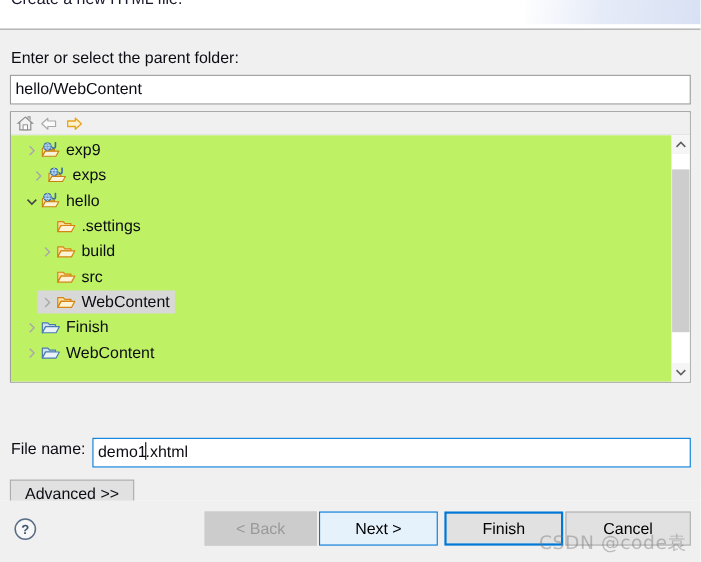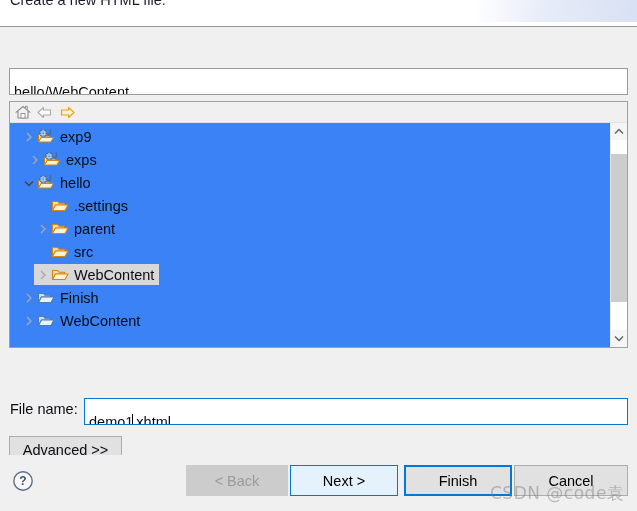--- a/index.html
+++ b/index.html
@@ -50,21 +50,21 @@
   }
   #parent-folder-label { left: 10px; top: 17px; }
 
   .text-input {
     position: absolute;
     background: #ffffff;
     border: 1px solid #9a9a9a;
     font-family: "Liberation Sans", sans-serif;
     font-size: 14.5px;
     color: #0c0c14;
-    padding: 11px 4px;
+    padding: 0 4px;
     line-height: 25px;
     outline: none;
     white-space: nowrap;
     overflow: hidden;
   }
   #parent-folder-input {
     left: 9px; top: 40px; width: 619px; height: 27px;
   }
 
   
@@ -84,21 +84,21 @@
     width: 18px; height: 17px;
     cursor: default;
   }
   #tb-home  { left: 4px; }
   #tb-back  { left: 26px; }
   #tb-fwd   { left: 48px; }
 
   .tree-scroll {
     position: absolute; left: 0; top: 21px; right: 17px; bottom: 0;
     overflow: hidden;
-    background: #3b82f6;
+    background: #bef264;
   }
   .tree-rows { position: relative; padding-top: 2px; }
 
   .tree-row {
     position: relative;
     height: 23px;
     display: flex;
     align-items: center;
     white-space: nowrap;
   }
@@ -244,20 +244,21 @@
   <div class="wiz-header">
     <div class="wiz-header-title">Create a new HTML file.</div>
     <div class="wiz-banner-img">
       
     </div>
   </div>
   <div class="wiz-header-sep"></div>
 
   <div class="wiz-body">
 
+    <div class="field-label" id="parent-folder-label">Enter or select the parent folder:</div>
 
     <div class="text-input" id="parent-folder-input">hello/WebContent</div>
 
     <div class="tree-panel">
 
       <div class="tree-toolbar">
         <div class="tb-icon" id="tb-home">
           <svg viewBox="0 0 18 17" width="18" height="17">
             <path d="M9 2.5 L2.5 8 L4 8 L4 14 L14 14 L14 8 L15.5 8 Z" fill="#f2f2f2" stroke="#8e8e8e" stroke-width="1.1"></path>
             <rect x="7" y="9.5" width="4" height="4.5" fill="#ffffff" stroke="#8e8e8e" stroke-width="0.9"></rect>
@@ -353,21 +354,21 @@
                   <svg viewBox="0 0 10 12" width="10" height="12">
                     <path d="M3 2 L7 6 L3 10" fill="none" stroke="#a8a8a8" stroke-width="1.3"></path>
                   </svg>
                 </span>
                 <span class="tree-icon">
                   <svg viewBox="0 0 19 16" width="19" height="16">
                     <path d="M1.5 12.5 L1.5 3.5 L6.5 3.5 L8 5.2 L13.5 5.2 L13.5 7 L4.5 7 L1.5 12.5 Z" fill="#ffe0a0" stroke="#d58512" stroke-width="1.1" stroke-linejoin="round"></path>
                     <path d="M4.5 7 L17 7 L14 12.5 L1.5 12.5 Z" fill="#fff3d6" stroke="#d58512" stroke-width="1.1" stroke-linejoin="round"></path>
                   </svg>
                 </span>
-                <span class="tree-label">parent</span>
+                <span class="tree-label">build</span>
               </span>
             </div>
             <div class="tree-row" style="padding-left: 24px;">
               <span class="row-hit">
                 <span class="twisty"></span>
                 <span class="tree-icon">
                   <svg viewBox="0 0 19 16" width="19" height="16">
                     <path d="M1.5 12.5 L1.5 3.5 L6.5 3.5 L8 5.2 L13.5 5.2 L13.5 7 L4.5 7 L1.5 12.5 Z" fill="#ffe0a0" stroke="#d58512" stroke-width="1.1" stroke-linejoin="round"></path>
                     <path d="M4.5 7 L17 7 L14 12.5 L1.5 12.5 Z" fill="#fff3d6" stroke="#d58512" stroke-width="1.1" stroke-linejoin="round"></path>
                   </svg>

